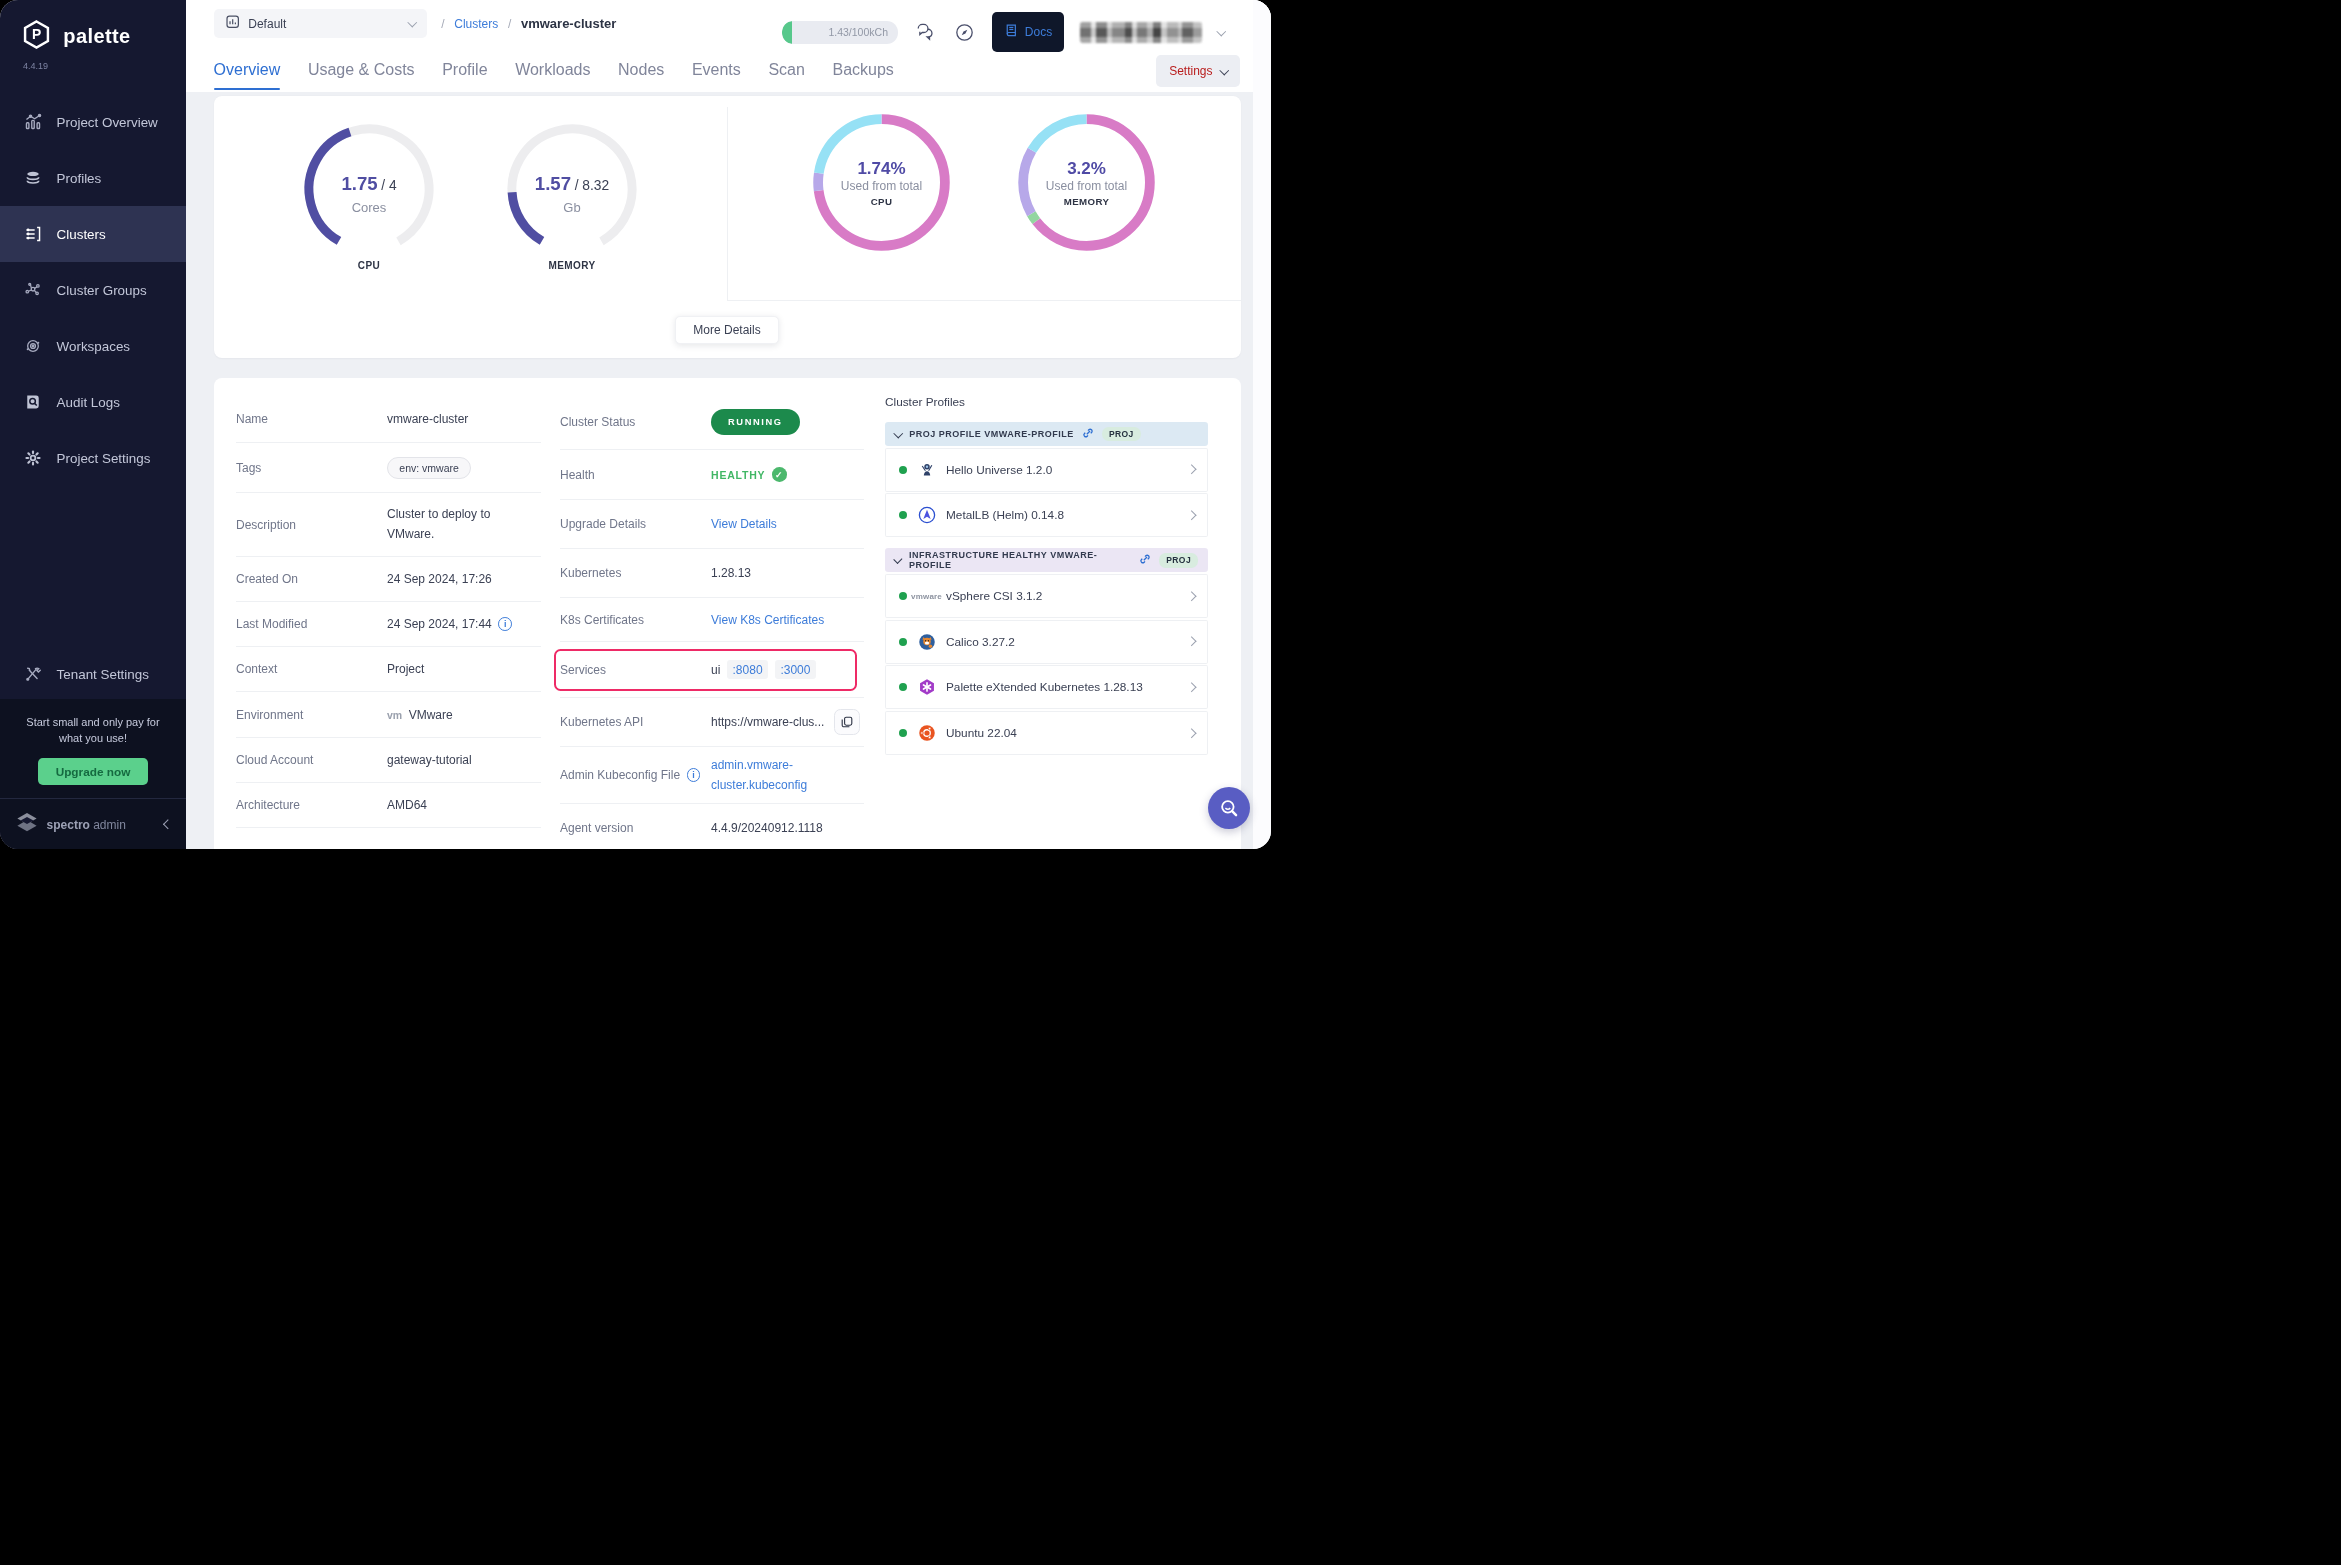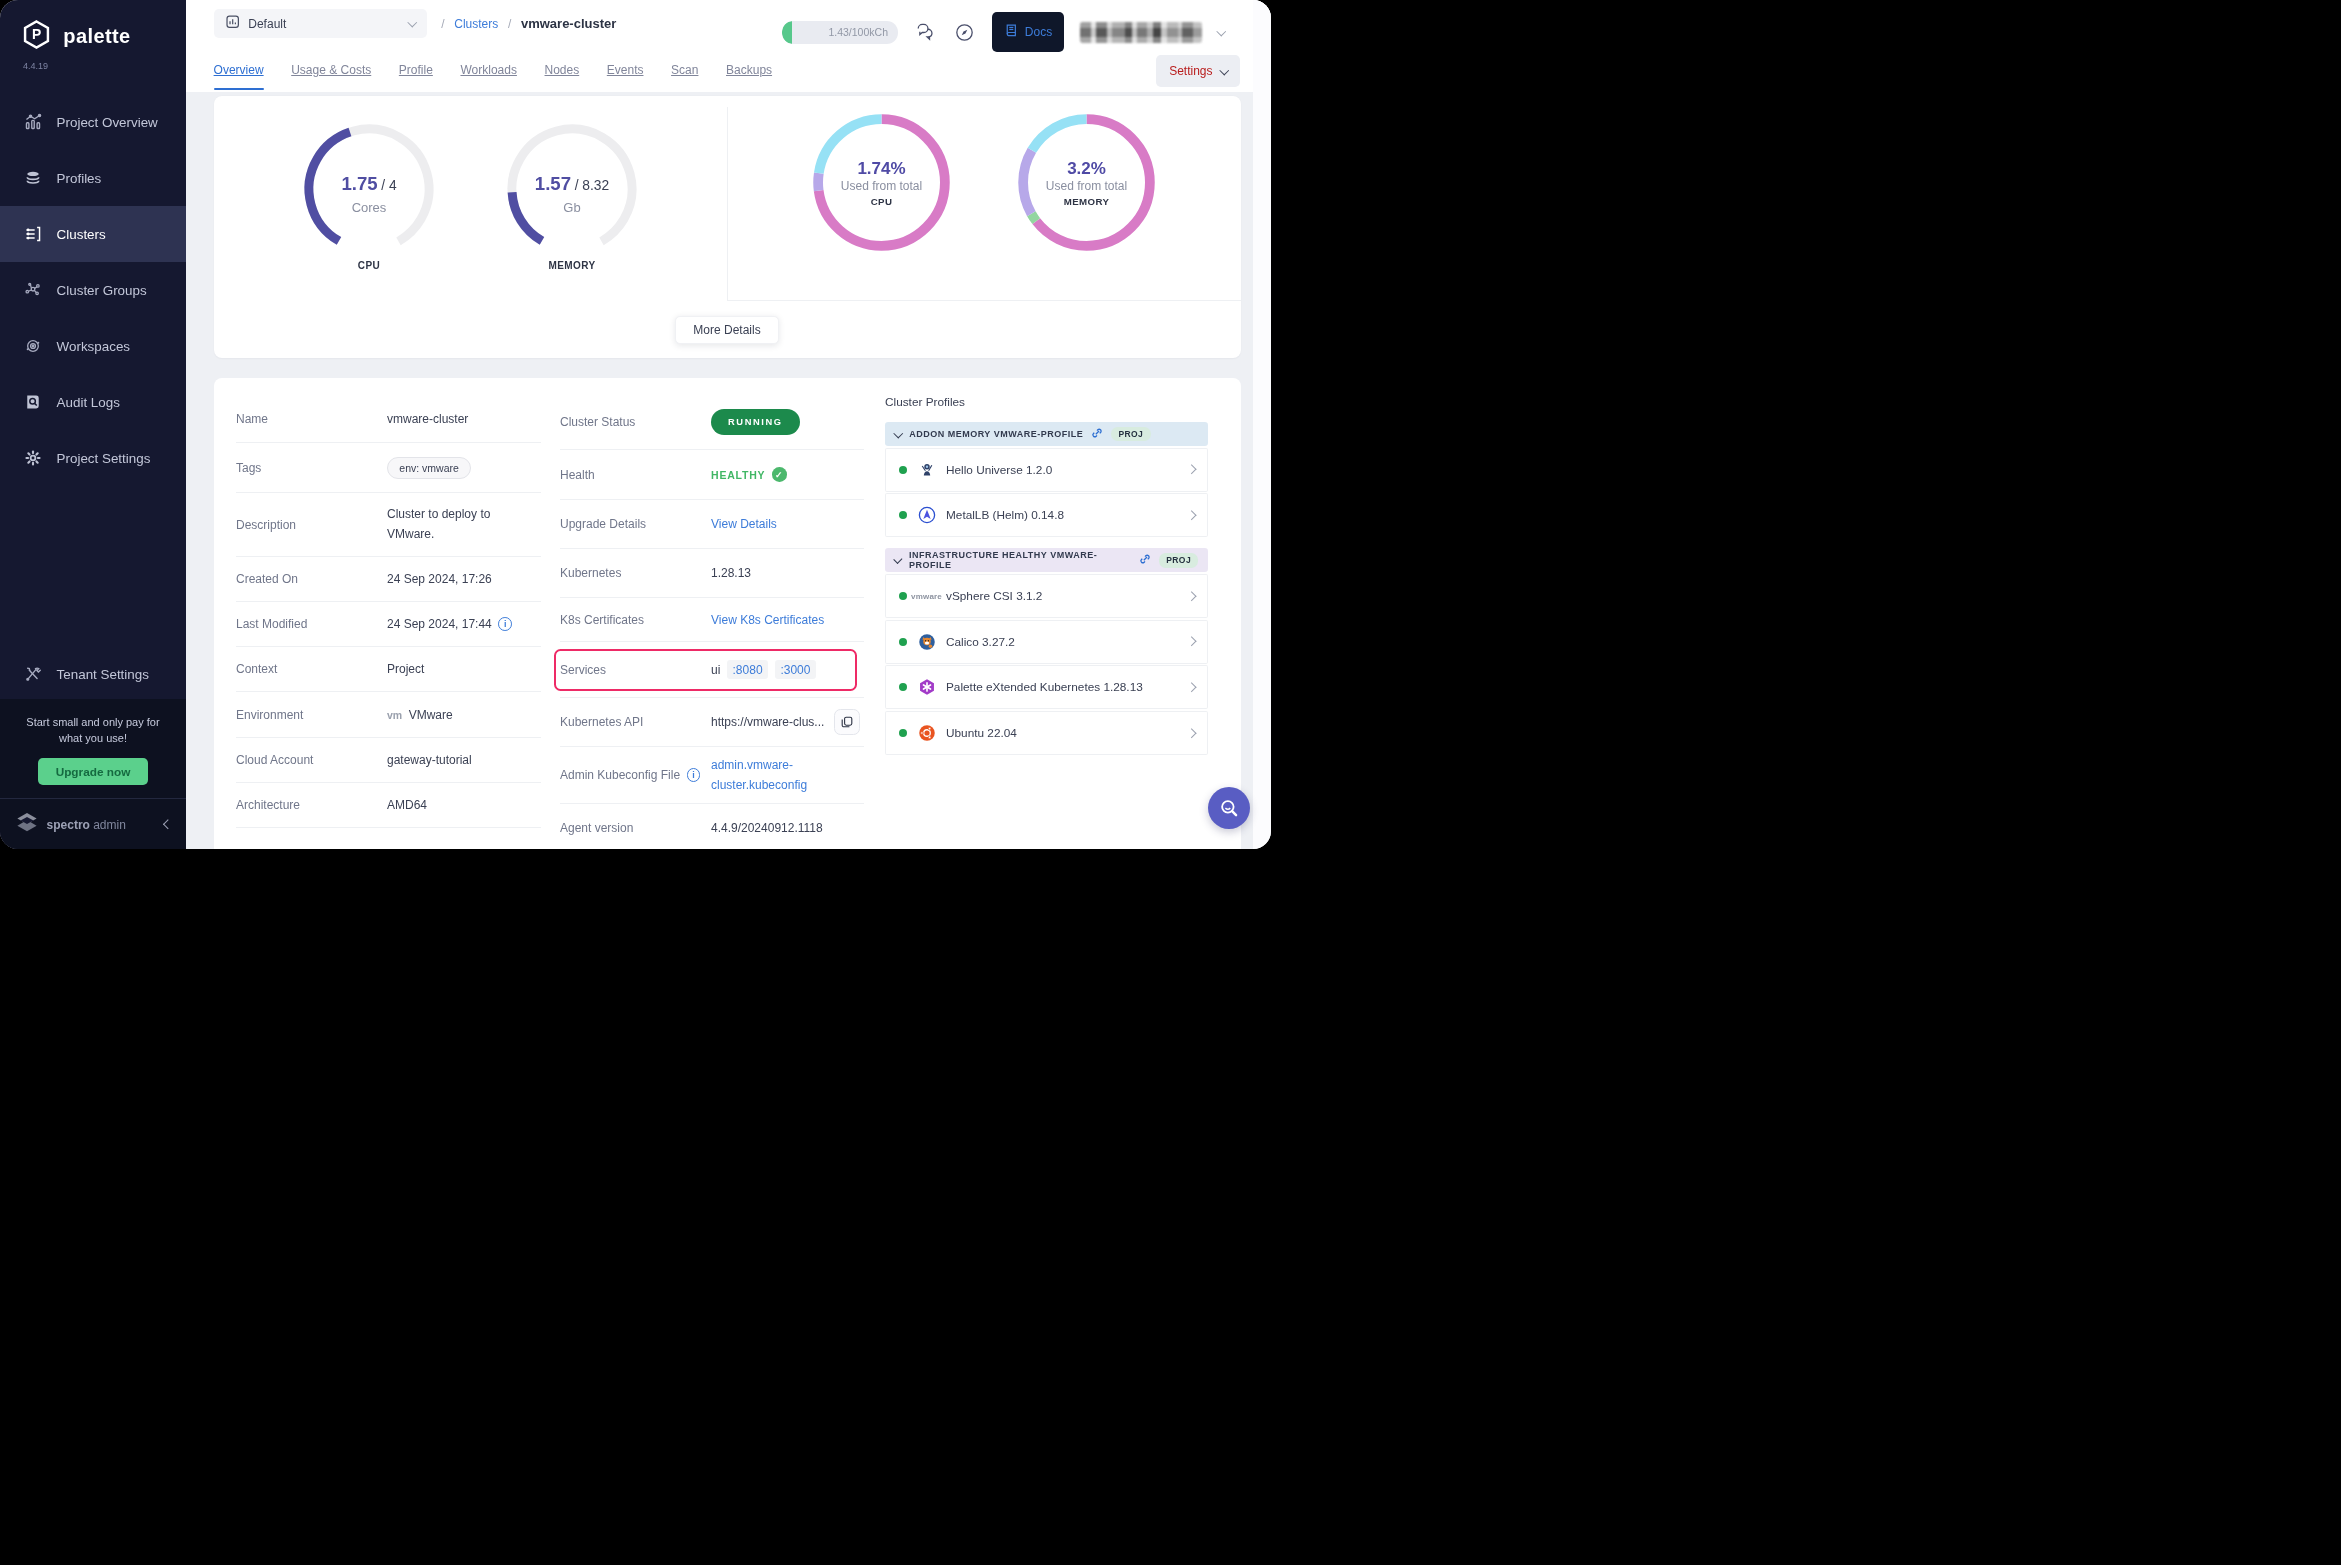--- a/index.html
+++ b/index.html
@@ -42,21 +42,21 @@
   .usage-pill { position:relative; width:116px; height:23px; background:#e9ebf1; border-radius:11.3px; display:flex; align-items:center; justify-content:flex-end; padding-right:10.5px; font-size:10.5px; color:#9298a6; overflow:hidden; cursor:pointer; }
   .usage-fill { position:absolute; left:0; top:0; bottom:0; width:9.7px; background:#57c88b; border-radius:11.3px 0 0 11.3px; }
   .icon-btn { width:23px; height:23px; display:flex; align-items:center; justify-content:center; cursor:pointer; }
   .docs-btn { height:40px; background:#0f172a; border-radius:4.9px; display:flex; align-items:center; gap:6.5px; padding:0 11.3px; color:#3d7cd9; font-size:12px; font-weight:500; border:none; cursor:pointer; }
   .user-blur { width:122px; height:21px; border-radius:2.4px; cursor:pointer;
     background-image:
       linear-gradient(90deg,#6d6d6d 0 9%,#e8e8e8 9% 13%,#4a4a4a 13% 22%,#cfcfcf 22% 26%,#8a8a8a 26% 37%,#3a3a3a 37% 43%,#dcdcdc 43% 47%,#777 47% 55%,#bbb 55% 60%,#2e2e2e 60% 66%,#e2e2e2 66% 71%,#9b9b9b 71% 80%,#c8c8c8 80% 84%,#565656 84% 93%,#a8a8a8 93% 100%),
       linear-gradient(0deg, rgba(255,255,255,.35) 0 30%, rgba(0,0,0,.12) 30% 70%, rgba(255,255,255,.3) 70% 100%);
     background-blend-mode:overlay; filter:blur(0.8px) contrast(.9); opacity:.9; }
   .tabs { position:absolute; left:27.6px; top:49px; display:flex; gap:27.6px; height:42px; }
-  .tab { font-size:12px; font-weight:500; color:#80859a; display:flex; align-items:center; position:relative; cursor:pointer;text-decoration:underline; }
+  .tab { font-size:16px; font-weight:500; color:#80859a; display:flex; align-items:center; position:relative; cursor:pointer; }
   .tab.active { color:#2e6fd2; }
   .tab.active::after { content:""; position:absolute; left:0; right:0; bottom:0.8px; height:2.4px; background:#2e6fd2; border-radius:1.6px; }
   .settings-btn { position:absolute; right:31px; top:55px; height:27.6px; background:#eceef3; border:none; border-radius:4.9px; padding:16px 13px; font-size:12px; font-weight:500; color:#b91c1c; display:flex; align-items:center; gap:8px; cursor:pointer; font-family:inherit; }
 
   
   .card { position:absolute; background:#fff; border-radius:8px; }
   .overview-card { left:214px; top:96px; width:1027px; height:262px; box-shadow:0 0.8px 1.6px rgba(20,25,50,.04); }
   .v-divider { position:absolute; left:513px; top:11.3px; height:193px; width:0.8px; background:#eef0f3; }
   .h-divider { position:absolute; left:513px; right:0; top:204px; height:0.8px; background:#eef0f3; }
   .gauge-wrap { position:absolute; width:146px; height:178px; text-align:center; }
@@ -514,21 +514,21 @@
       </div>
     </div>
 
     <div class="services-highlight"></div>
 
     <div class="col col-profiles">
       <div class="cp-title">Cluster Profiles</div>
 
       <div class="cp-header addon">
         <span class="chev down" style="border-color:#323a4e;"></span>
-        <span class="cp-name">ADDON MEMORY VMWARE-PROFILE</span>
+        <span class="cp-name">PROJ PROFILE VMWARE-PROFILE</span>
         <span>
           <svg width="12" height="12" viewBox="0 0 15 15" fill="none" stroke="#2e6fd2" stroke-width="1.6">
             <path d="M6 9l4-4"></path>
             <path d="M7.5 4.5l1-1a2.4 2.4 0 0 1 3.4 3.4l-1 1"></path>
             <path d="M7.5 10.5l-1 1a2.4 2.4 0 0 1-3.4-3.4l1-1"></path>
           </svg>
         </span>
         <span class="proj-badge">PROJ</span>
       </div>
 

